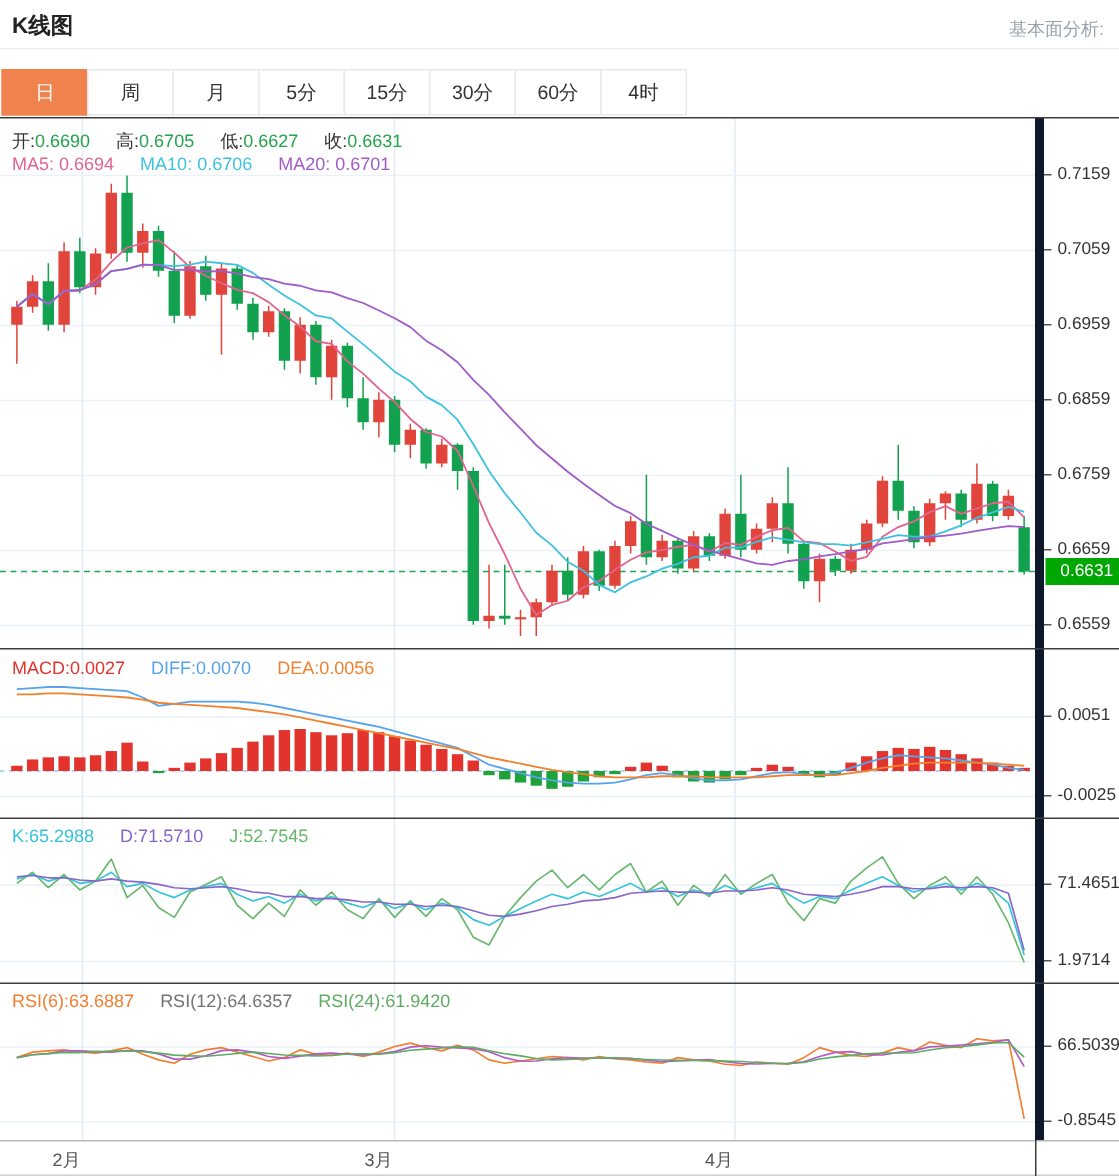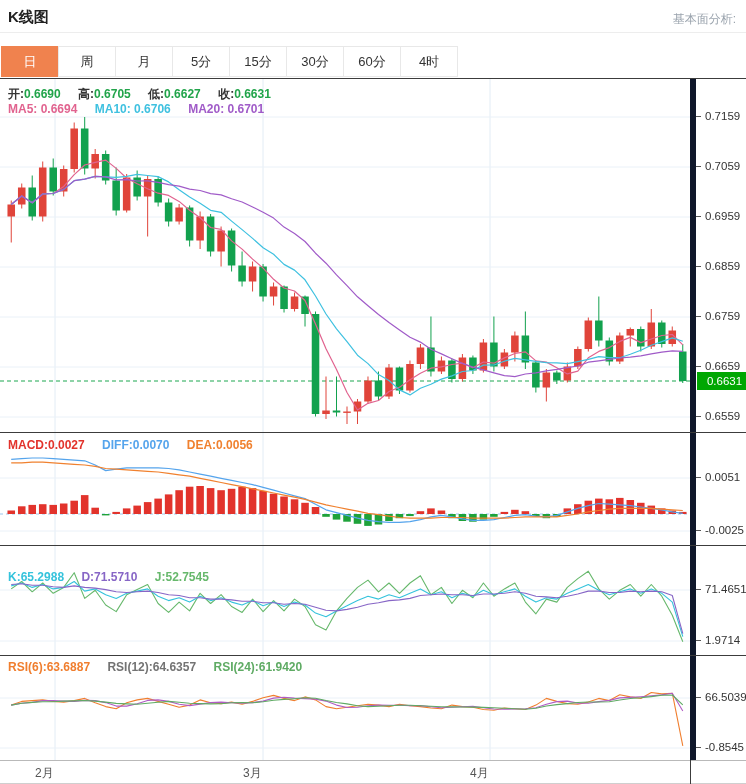--- a/index.html
+++ b/index.html
@@ -28,30 +28,30 @@
   
   #axis-col { position:absolute; left:690px; top:0; width:56px; height:706px; background:#fff;
               border-left:6px solid #0f172a; z-index:4; }
   .ytick { position:absolute; left:0; width:56px; height:14px; line-height:14px;
            padding-left:9px; font-size:11.5px; color:#333; white-space:nowrap; }
   .ytick::before { content:""; position:absolute; left:0; top:7px; width:5px; height:1px; background:#555; }
   #price-badge { position:absolute; left:1px; top:294px; width:55px; height:18px; line-height:18px;
                  text-align:center; font-size:11.5px; color:#fff; background:#00a702; z-index:5; }
 
   
-  .legend { position:absolute; left:8px; z-index:3; font-size:12px; white-space:nowrap;font-weight:bold; }
+  .legend { position:absolute; left:8px; z-index:3; font-size:12px; white-space:nowrap; }
   .legend .pair { margin-right:14px; }
   .lbl { color:#333; }
   .g  { color:#21a44a; }
   .ma5 { color:#e1638f; } .ma10 { color:#3fc1e0; } .ma20 { color:#a05bc8; }
   .c-macd { color:#e2332c; } .c-diff { color:#55a4ec; } .c-dea { color:#f0812f; }
   .c-k { color:#35c3dc; } .c-d { color:#8766c6; } .c-j { color:#67b86c; }
   .c-r6 { color:#f07e2e; } .c-r12 { color:#737373; } .c-r24 { color:#5fab64; }
   #legend-ohlc { top:8px; } #legend-ma { top:24px;text-align:center; }
-  #legend-macd { top:360px; } #legend-kdj { top:472px;margin-top:20px; } #legend-rsi { top:582px; }
+  #legend-macd { top:360px; } #legend-kdj { top:472px; } #legend-rsi { top:582px; }
 
   
   #x-axis { position:absolute; left:0; top:682px; width:746px; height:24px; background:#fff; z-index:5; }
   .month { position:absolute; top:5px; width:40px; text-align:left; font-size:12px; color:#555; }
   #axis-col-foot { position:absolute; left:690px; top:682px; width:1px; height:24px; background:#3c3c3c; z-index:6; }
   #bottom-line { position:absolute; left:0; top:705px; width:746px; height:1px; background:#cfcfcf; z-index:6; }
 </style>
 </head>
 <body>
 

